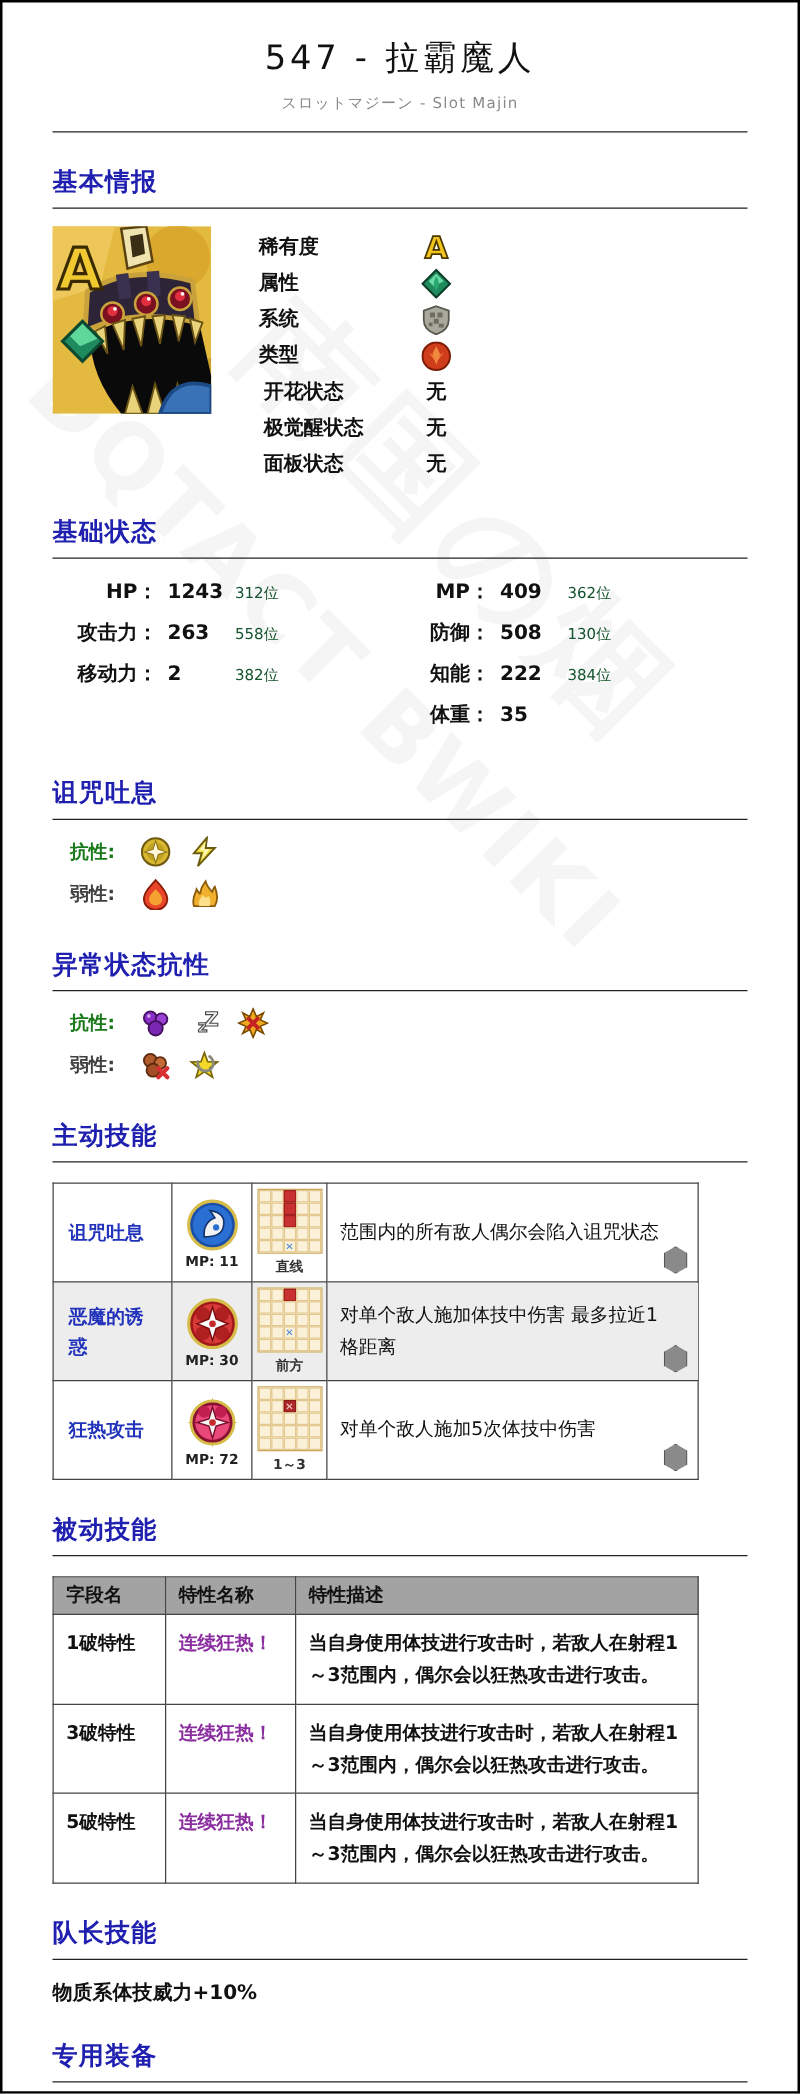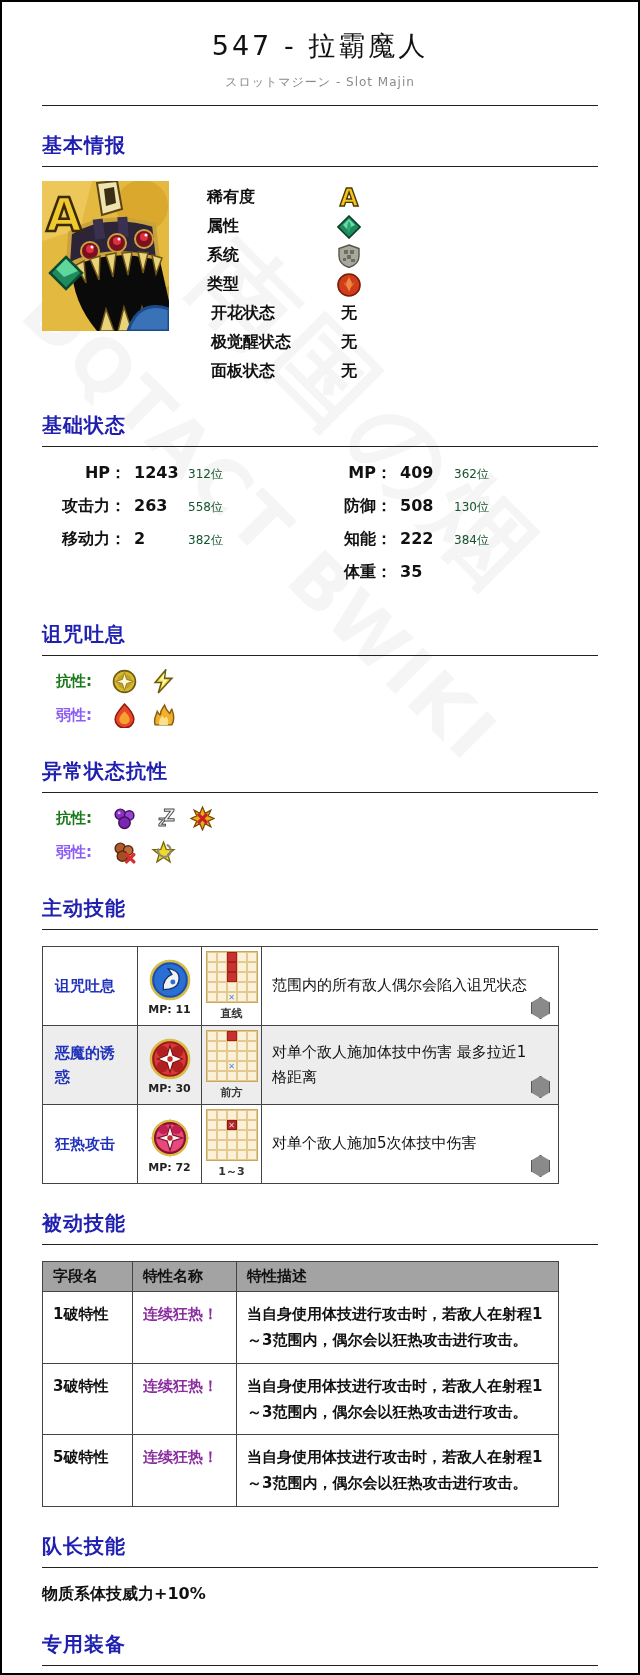--- a/index.html
+++ b/index.html
@@ -34,21 +34,21 @@
   .stat-row { display:flex; align-items:baseline; height:33px; }
   .stat-label { width:84px; text-align:right; font-size:16px; font-weight:bold; color:#111; }
   .stat-value { width:62px; font-size:16px; font-weight:bold; color:#111; padding-left:8px; }
   .stat-rank { font-size:12px; color:#14532d; }
   .stats-col.right .stat-label { width:72px; }
 
   
   .res-row { display:flex; align-items:center; height:34px; margin-left:14px; }
   .res-label { font-size:15px; font-weight:bold; width:56px; }
   .res-label.good { color:#1a7a1a; }
-  .res-label.bad  { color:#8b5cf6; }
+  .res-label.bad  { color:#404040; }
   .res-icons { display:flex; gap:14px; align-items:center; }
   .res-icons .ic24 { width:25px; height:25px; }
   .res-block { margin-top:8px; }
 
   
   table.skills { border-collapse:collapse; margin-top:16px; width:517px; }
   table.skills td { border:1.2px solid #444; vertical-align:middle; }
   table.skills tr:nth-child(2) td { background:#ededed; }
   .sk-name { width:95px; padding:6px 12px; font-size:15px; font-weight:bold; color:#2233bb; line-height:1.6; }
   .sk-ic { width:64px; text-align:center; padding:4px 2px 2px 2px; }

